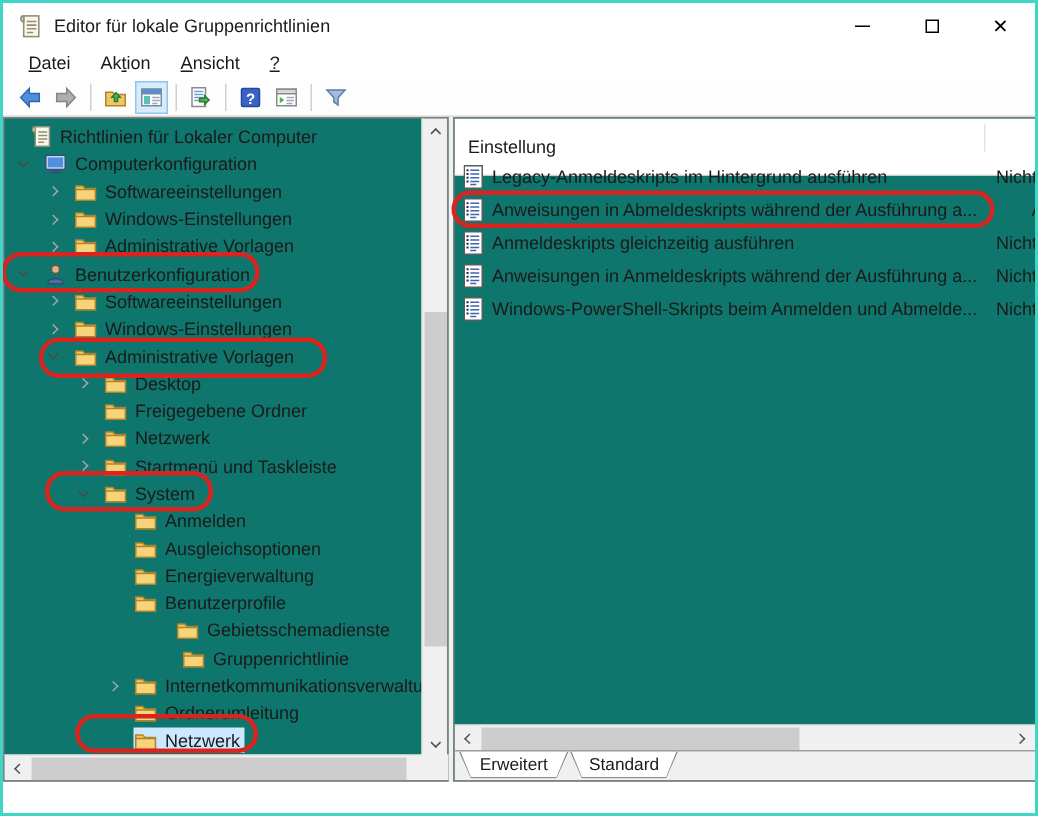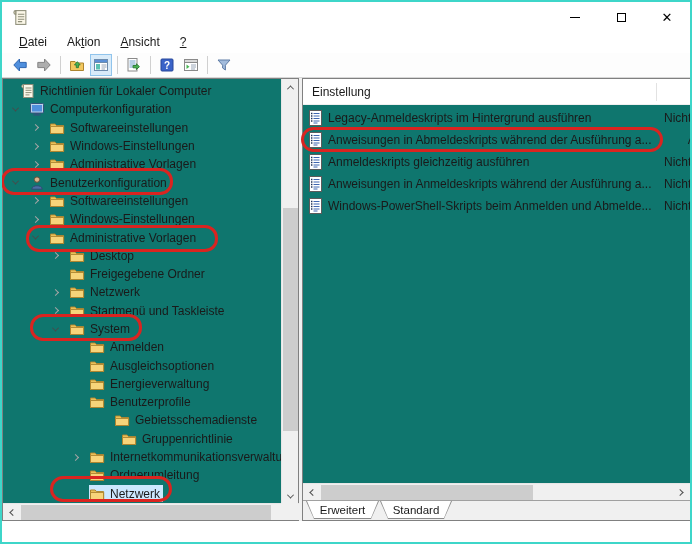--- a/index.html
+++ b/index.html
@@ -52,21 +52,21 @@
   .sb-h.right-h{width:387px;bottom:20px;}
   .sb-thumb{position:absolute;background:#cdcdcd;}
   .sb-btn{position:absolute;width:17px;height:17px;display:flex;align-items:center;justify-content:center;}
   .sb-btn i{display:block;width:5px;height:5px;border-style:solid;border-color:#505050;border-width:1.2px 1.2px 0 0;}
   .arr-up i{transform:rotate(-45deg) translate(-1px,1px);}
   .arr-down i{transform:rotate(135deg) translate(-1px,1px);}
   .arr-left i{transform:rotate(-135deg) translate(-1px,1px);}
   .arr-right i{transform:rotate(45deg) translate(-1px,1px);}
   .corner{position:absolute;right:0;bottom:0;width:17px;height:17px;background:#f0f0f0;}
   
-  .list-header{position:absolute;left:0;top:0;width:100%;height:26px;background:#fff;border-bottom:1px solid #f0f0f0;display:flex;align-items:center;}
+  .list-header{position:absolute;left:0;top:0;width:100%;height:38px;background:#fff;border-bottom:1px solid #f0f0f0;display:flex;align-items:center;}
   .list-header .hdr-label{margin-left:9px;}
   .col-sep{position:absolute;left:353px;top:4px;width:1px;height:18px;background:#e2e2e2;}
   .list{position:absolute;left:0;top:28px;width:440px;height:350px;}
   .list-row{display:flex;align-items:center;height:22px;white-space:nowrap;position:relative;}
   .list-ico{width:13px;height:16px;margin:0 6px 0 6px;flex:0 0 auto;}
   .list-label{font-size:12px;}
   .list-status{position:absolute;left:356px;top:0;width:100px;height:22px;line-height:22px;text-align:center;}
   
   .tabstrip{position:absolute;left:0;bottom:0;width:100%;height:20px;background:#f0f0f0;border-top:1px solid #a0a0a0;}
   .tab{position:absolute;top:0;height:17px;}
@@ -86,20 +86,21 @@
 <body>
 
 <div class="screen">
 
   <div class="titlebar">
     <svg class="appicon" viewBox="0 0 16 16">
       <rect x="4.5" y="1.5" width="9.5" height="13" fill="#fbf7e8" stroke="#8f8f7a"></rect>
       <path d="M4.5 1.5 c-2.4 0 -2.4 3.6 0 3.6 v-3.6 z" fill="#e9e2c6" stroke="#8f8f7a"></path>
       <path d="M6.5 5 h6 M6.5 7.3 h6 M6.5 9.6 h6 M6.5 11.9 h4" stroke="#8f8f7a" fill="none"></path>
     </svg>
+    <span class="title-text">Editor für lokale Gruppenrichtlinien</span>
     <div class="win-controls">
       <div class="win-btn">
           <span class="glyph-min"></span>
         </div>
       <div class="win-btn">
           <span class="glyph-max"></span>
         </div>
       <div class="win-btn">
           <span class="glyph-close">✕</span>
         </div>
@@ -373,21 +374,21 @@
           <div class="tree-row" style="padding-left: 66px;">
             <span class="chev col"></span>
             <span class="sel-wrap">
               <svg viewBox="0 0 16 16" class="tree-ico">
                 <path d="M1.5 13.5 V4 h4.6 l1.5 1.6 h7 v7.9 z" fill="#f2c75f" stroke="#ad852f"></path>
                 <path d="M1.5 6.4 h13.1 v7.1 h-13.1 z" fill="#f7d47a" stroke="#ad852f"></path>
               </svg>
               <span class="tree-label">Benutzerprofile</span>
             </span>
           </div>
-          <div class="tree-row" style="padding-left: 91px;">
+          <div class="tree-row" style="padding-left: 66px; margin-left: 28px;">
             <span class="chev col"></span>
             <span class="sel-wrap">
               <svg viewBox="0 0 16 16" class="tree-ico">
                 <path d="M1.5 13.5 V4 h4.6 l1.5 1.6 h7 v7.9 z" fill="#f2c75f" stroke="#ad852f"></path>
                 <path d="M1.5 6.4 h13.1 v7.1 h-13.1 z" fill="#f7d47a" stroke="#ad852f"></path>
               </svg>
               <span class="tree-label">Gebietsschemadienste</span>
             </span>
           </div>
           <div class="tree-row" style="padding-left: 98px;">

